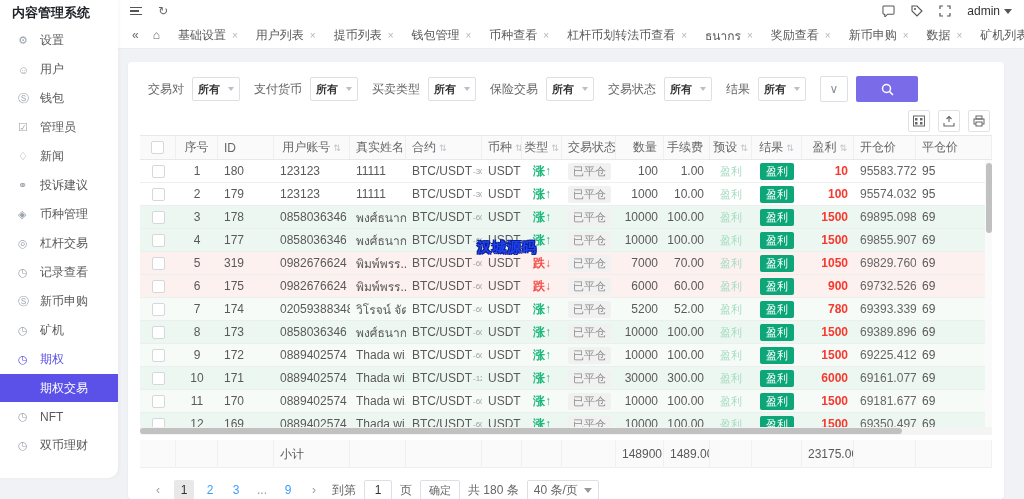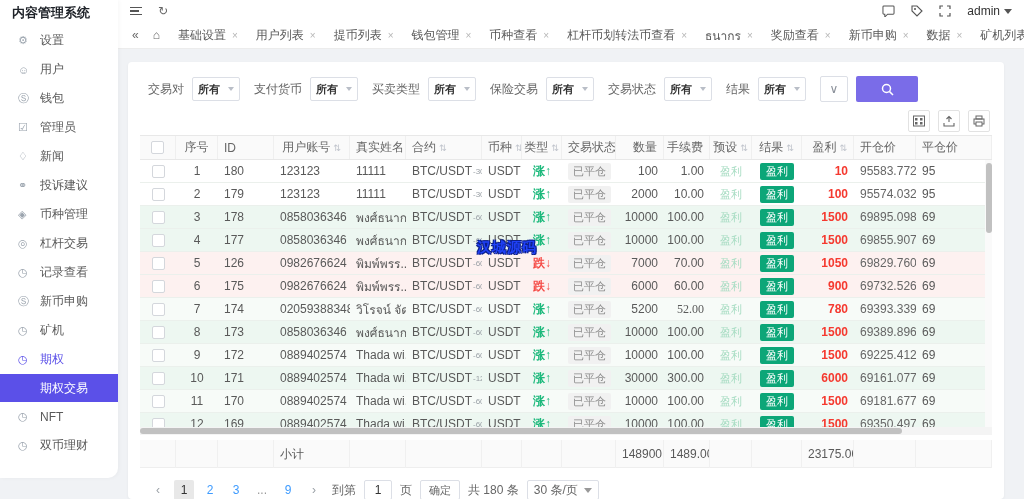--- a/index.html
+++ b/index.html
@@ -461,21 +461,21 @@
               <div class="td" style="width: 40px;">
                 <span>USDT</span>
               </div>
               <div class="td al-c" style="width: 40px;">
                 <span class="t-up">涨↑</span>
               </div>
               <div class="td" style="width: 54px;">
                 <span class="badge-gray">已平仓</span>
               </div>
               <div class="td al-r" style="width: 48px;">
-                <span>2000</span>
+                <span>1000</span>
               </div>
               <div class="td al-r" style="width: 46px;">
                 <span>10.00</span>
               </div>
               <div class="td al-c" style="width: 42px;">
                 <span class="preset">盈利</span>
               </div>
               <div class="td al-c" style="width: 50px;">
                 <span class="badge-green">盈利</span>
               </div>
@@ -592,21 +592,21 @@
               </div>
             </div>
             <div class="tr row" style="background: rgb(253, 241, 240);">
               <div class="td al-c" style="width: 36px;">
                 <span class="chk"></span>
               </div>
               <div class="td al-c" style="width: 42px;">
                 <span>5</span>
               </div>
               <div class="td" style="width: 56px;">
-                <span>126</span>
+                <span>319</span>
               </div>
               <div class="td" style="width: 76px;">
                 <span>0982676624</span>
               </div>
               <div class="td" style="width: 56px;">
                 <span>พิมพ์พรร...</span>
               </div>
               <div class="td" style="width: 76px;">
                 <span>BTC/USDT</span>
                 <span class="c-sub">-60S</span>
@@ -718,21 +718,21 @@
               </div>
               <div class="td al-c" style="width: 40px;">
                 <span class="t-up">涨↑</span>
               </div>
               <div class="td" style="width: 54px;">
                 <span class="badge-gray">已平仓</span>
               </div>
               <div class="td al-r" style="width: 48px;">
                 <span>5200</span>
               </div>
-              <div class="td al-r" style="width: 46px; font-family: Liberation Serif, serif;">
+              <div class="td al-r" style="width: 46px;">
                 <span>52.00</span>
               </div>
               <div class="td al-c" style="width: 42px;">
                 <span class="preset">盈利</span>
               </div>
               <div class="td al-c" style="width: 50px;">
                 <span class="badge-green">盈利</span>
               </div>
               <div class="td al-r" style="width: 52px;">
                 <span class="profit">780</span>
@@ -1044,21 +1044,21 @@
             <span class="pg dots">...</span>
             <span class="pg">9</span>
             <span class="pg arrow">›</span>
           </span>
         <span>到第</span>
         <input class="goto-input" value="1" style="">
         <span>页</span>
         <button class="confirm-btn">确定</button>
         <span>共 180 条</span>
         <span class="psize">
-          <span>30 条/页</span>
+          <span>40 条/页</span>
           <span class="caret-down" style="border-top-color:#999;"></span>
         </span>
       </div>
 
     </section>
   </main>
 
   <div class="watermark">汉城源码</div>
 </div>
 

